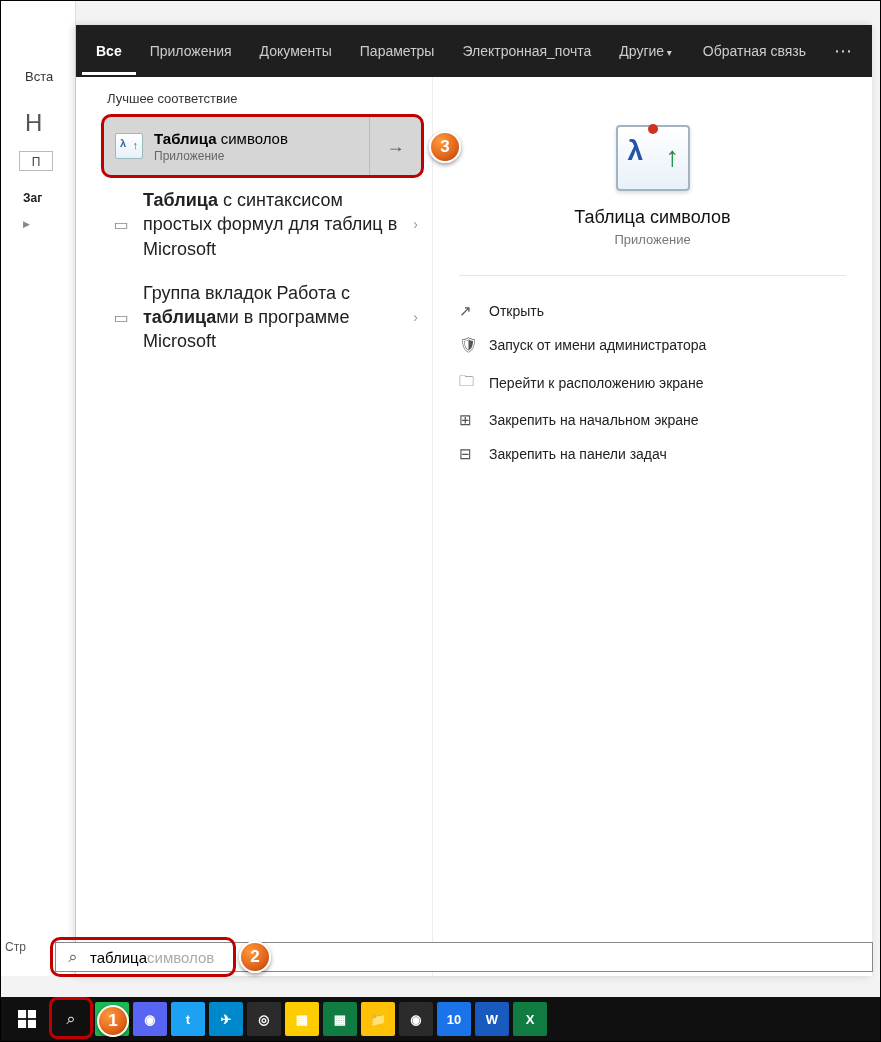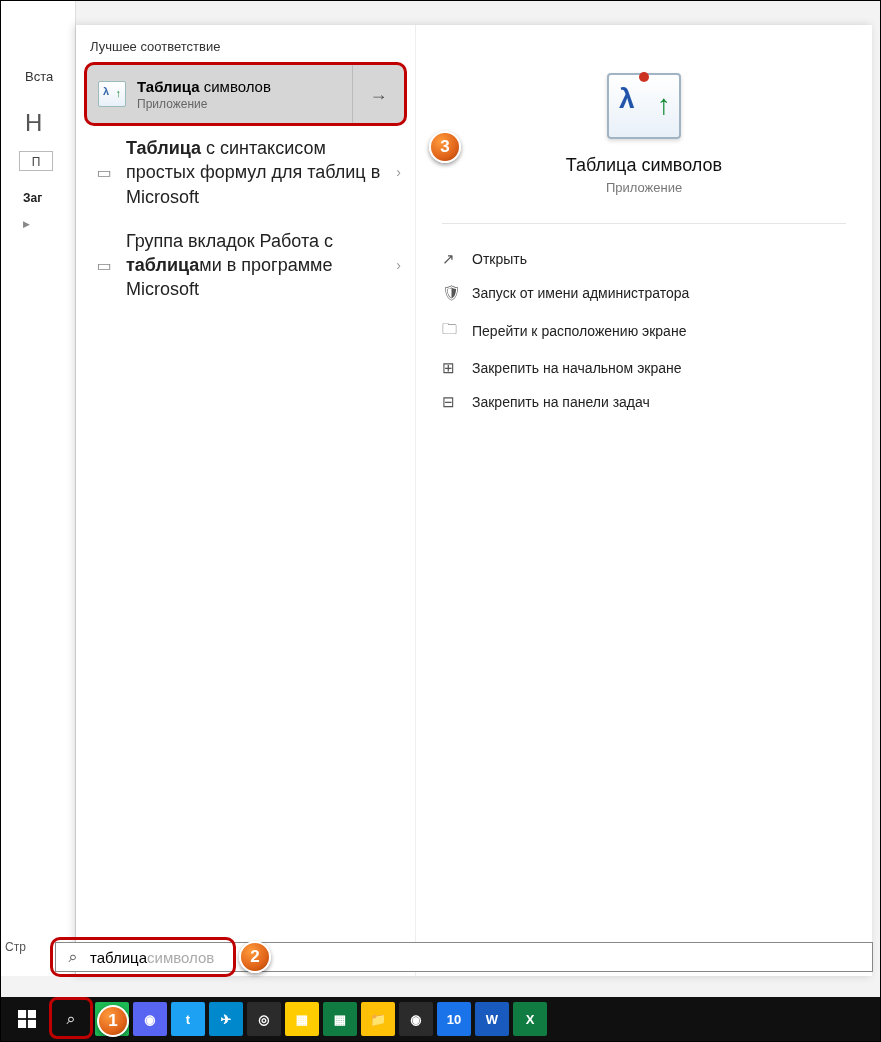--- a/index.html
+++ b/index.html
@@ -16,21 +16,21 @@
   .search-panel { position: absolute; top: 24px; left: 75px; width: 796px; height: 951px; background: #fff; box-shadow: -2px 0 8px rgba(0,0,0,0.15); display: flex; flex-direction: column; }
 
   .tabs { height: 52px; background: #1f1f1f; display: flex; align-items: center; padding: 0 6px; flex-shrink: 0; }
   .tab { color: #ccc; font-size: 14px; padding: 16px 14px; cursor: pointer; white-space: nowrap; }
   .tab.active { color: #fff; font-weight: 600; border-bottom: 3px solid #fff; padding-bottom: 13px; }
   .tab-drop::after { content: ' ▾'; font-size: 10px; }
   .tabs-spacer { flex: 1; }
   .feedback { color: #ccc; font-size: 14px; padding: 0 14px; cursor: pointer; }
   .tabs-more { color: #ccc; font-size: 18px; padding: 0 14px; cursor: pointer; }
 
-  .body-cols { flex: 1; display: flex; overflow: hidden; }
+  .body-cols { flex: 1; display: flex; overflow: hidden; margin-left: 17px; }
   .left-col { width: 340px; border-right: 1px solid #eee; display: flex; flex-direction: column; }
   .right-col { flex: 1; padding-top: 28px; }
 
   .section-hdr { font-size: 13px; color: #333; padding: 14px 14px 8px; }
 
   .best-match { margin: 0 8px; border: 3px solid #c00000; border-radius: 10px; display: flex; align-items: stretch; background: #d6d6d6; height: 64px; overflow: hidden; position: relative; }
   .best-match .icon-cell { width: 50px; display: flex; align-items: center; justify-content: center; }
   .charmap-icon-sm { width: 28px; height: 26px; background: linear-gradient(#fff,#e8f0f8); border: 1px solid #9bb; border-radius: 2px; position: relative; }
   .charmap-icon-sm::before { content: 'λ'; position: absolute; top: 3px; left: 4px; font-size: 11px; color: #3366aa; font-weight: bold; }
   .charmap-icon-sm::after { content: '↑'; position: absolute; top: 5px; right: 4px; font-size: 11px; color: #228833; font-weight: bold; }
@@ -80,20 +80,31 @@
   <div class="vsta">Вста</div>
   <div class="h">Н</div>
   <div class="p">П</div>
   <div class="zag">Заг</div>
   <div class="tri">▶</div>
   <div class="str">Стр</div>
 </div>
 
 <div class="search-panel">
 
+  <div class="tabs">
+    <div class="tab active">Все</div>
+    <div class="tab">Приложения</div>
+    <div class="tab">Документы</div>
+    <div class="tab">Параметры</div>
+    <div class="tab">Электронная_почта</div>
+    <div class="tab tab-drop">Другие</div>
+    <div class="tabs-spacer"></div>
+    <div class="feedback">Обратная связь</div>
+    <div class="tabs-more">⋯</div>
+  </div>
 
   <div class="body-cols">
 
     <div class="left-col">
       <div class="section-hdr">Лучшее соответствие</div>
 
       <div class="best-match">
         <div class="icon-cell">
             <div class="charmap-icon-sm"></div>
           </div>

